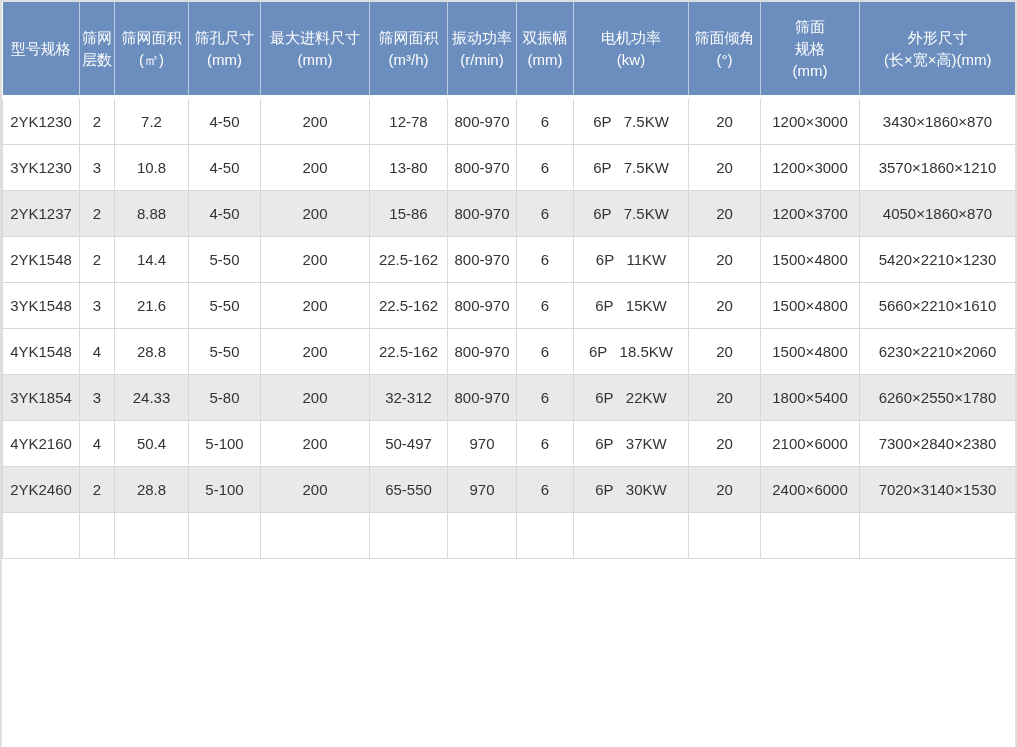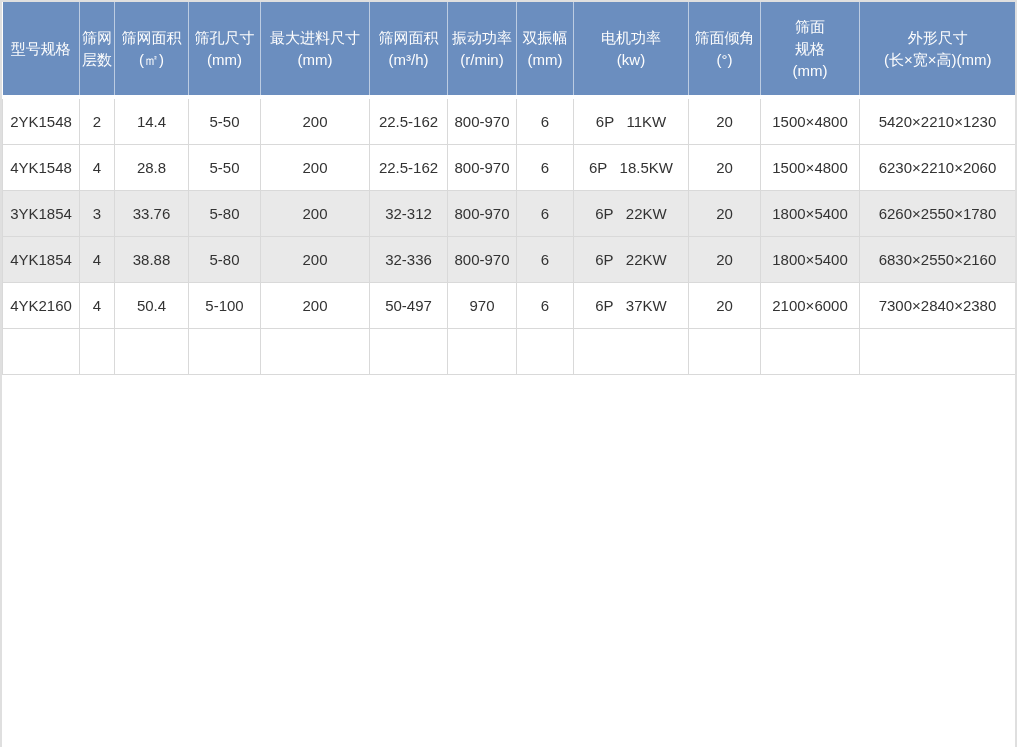--- a/index.html
+++ b/index.html
@@ -101,88 +101,144 @@
 (°)</th>
           <th>筛面
 规格
 (mm)</th>
           <th>外形尺寸
 (长×宽×高)(mm)</th>
         </tr>
     </thead>
     <tbody id="table-body">
         <tr>
+          <td>2YK1230</td>
+          <td>2</td>
+          <td>7.2</td>
+          <td>4-50</td>
+          <td>200</td>
+          <td>12-78</td>
+          <td>800-970</td>
+          <td>6</td>
+          <td>6P   7.5KW</td>
+          <td>20</td>
+          <td>1200×3000</td>
+          <td>3430×1860×870</td>
+        </tr>
+        <tr>
+          <td>3YK1230</td>
+          <td>3</td>
+          <td>10.8</td>
+          <td>4-50</td>
+          <td>200</td>
+          <td>13-80</td>
+          <td>800-970</td>
+          <td>6</td>
+          <td>6P   7.5KW</td>
+          <td>20</td>
+          <td>1200×3000</td>
+          <td>3570×1860×1210</td>
+        </tr>
+        <tr class="shaded">
+          <td>2YK1237</td>
+          <td>2</td>
+          <td>8.88</td>
+          <td>4-50</td>
+          <td>200</td>
+          <td>15-86</td>
+          <td>800-970</td>
+          <td>6</td>
+          <td>6P   7.5KW</td>
+          <td>20</td>
+          <td>1200×3700</td>
+          <td>4050×1860×870</td>
+        </tr>
+        <tr>
           <td>2YK1548</td>
           <td>2</td>
           <td>14.4</td>
           <td>5-50</td>
           <td>200</td>
           <td>22.5-162</td>
           <td>800-970</td>
           <td>6</td>
           <td>6P   11KW</td>
           <td>20</td>
           <td>1500×4800</td>
           <td>5420×2210×1230</td>
+        </tr>
+        <tr>
+          <td>3YK1548</td>
+          <td>3</td>
+          <td>21.6</td>
+          <td>5-50</td>
+          <td>200</td>
+          <td>22.5-162</td>
+          <td>800-970</td>
+          <td>6</td>
+          <td>6P   15KW</td>
+          <td>20</td>
+          <td>1500×4800</td>
+          <td>5660×2210×1610</td>
         </tr>
         <tr>
           <td>4YK1548</td>
           <td>4</td>
           <td>28.8</td>
           <td>5-50</td>
           <td>200</td>
           <td>22.5-162</td>
           <td>800-970</td>
           <td>6</td>
           <td>6P   18.5KW</td>
           <td>20</td>
           <td>1500×4800</td>
           <td>6230×2210×2060</td>
         </tr>
         <tr class="shaded">
           <td>3YK1854</td>
           <td>3</td>
-          <td>33.76</td>
+          <td>24.33</td>
           <td>5-80</td>
           <td>200</td>
           <td>32-312</td>
           <td>800-970</td>
           <td>6</td>
           <td>6P   22KW</td>
           <td>20</td>
           <td>1800×5400</td>
           <td>6260×2550×1780</td>
-        </tr>
-        <tr class="shaded">
-          <td>4YK1854</td>
-          <td>4</td>
-          <td>38.88</td>
-          <td>5-80</td>
-          <td>200</td>
-          <td>32-336</td>
-          <td>800-970</td>
-          <td>6</td>
-          <td>6P   22KW</td>
-          <td>20</td>
-          <td>1800×5400</td>
-          <td>6830×2550×2160</td>
         </tr>
         <tr>
           <td>4YK2160</td>
           <td>4</td>
           <td>50.4</td>
           <td>5-100</td>
           <td>200</td>
           <td>50-497</td>
           <td>970</td>
           <td>6</td>
           <td>6P   37KW</td>
           <td>20</td>
           <td>2100×6000</td>
           <td>7300×2840×2380</td>
+        </tr>
+        <tr class="shaded">
+          <td>2YK2460</td>
+          <td>2</td>
+          <td>28.8</td>
+          <td>5-100</td>
+          <td>200</td>
+          <td>65-550</td>
+          <td>970</td>
+          <td>6</td>
+          <td>6P   30KW</td>
+          <td>20</td>
+          <td>2400×6000</td>
+          <td>7020×3140×1530</td>
         </tr>
         <tr class="partial">
           <td></td>
           <td></td>
           <td></td>
           <td></td>
           <td></td>
           <td></td>
           <td></td>
           <td></td>

